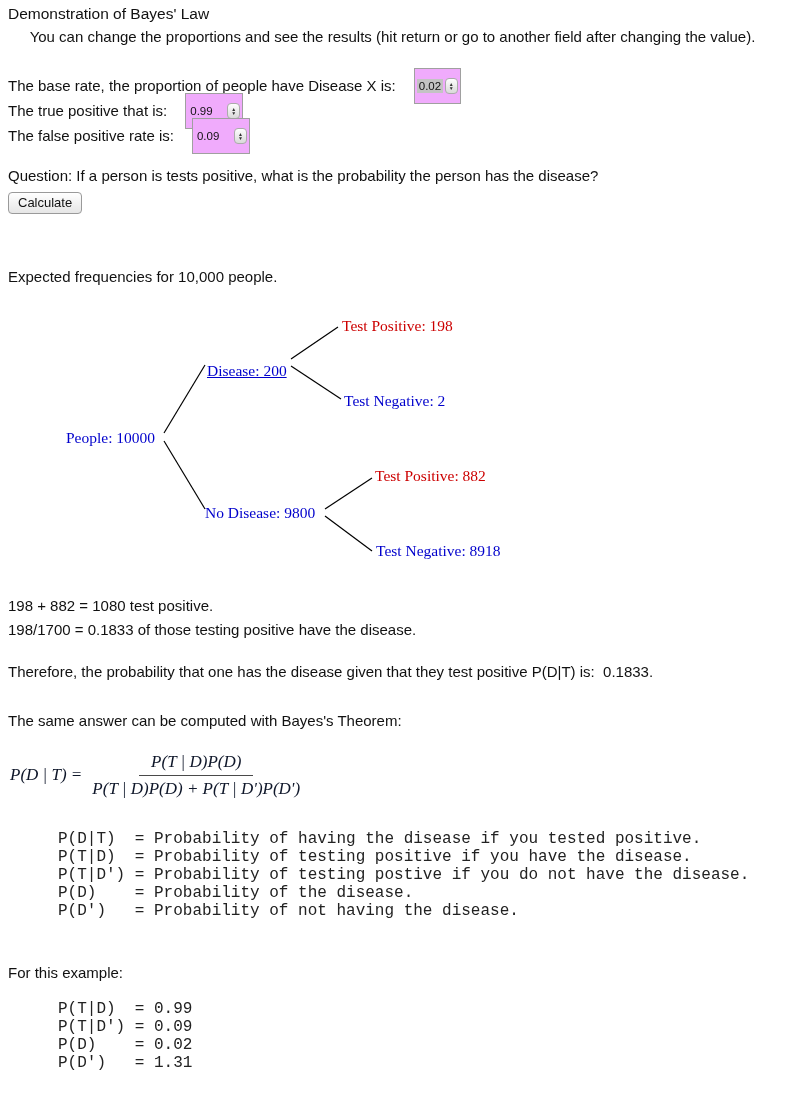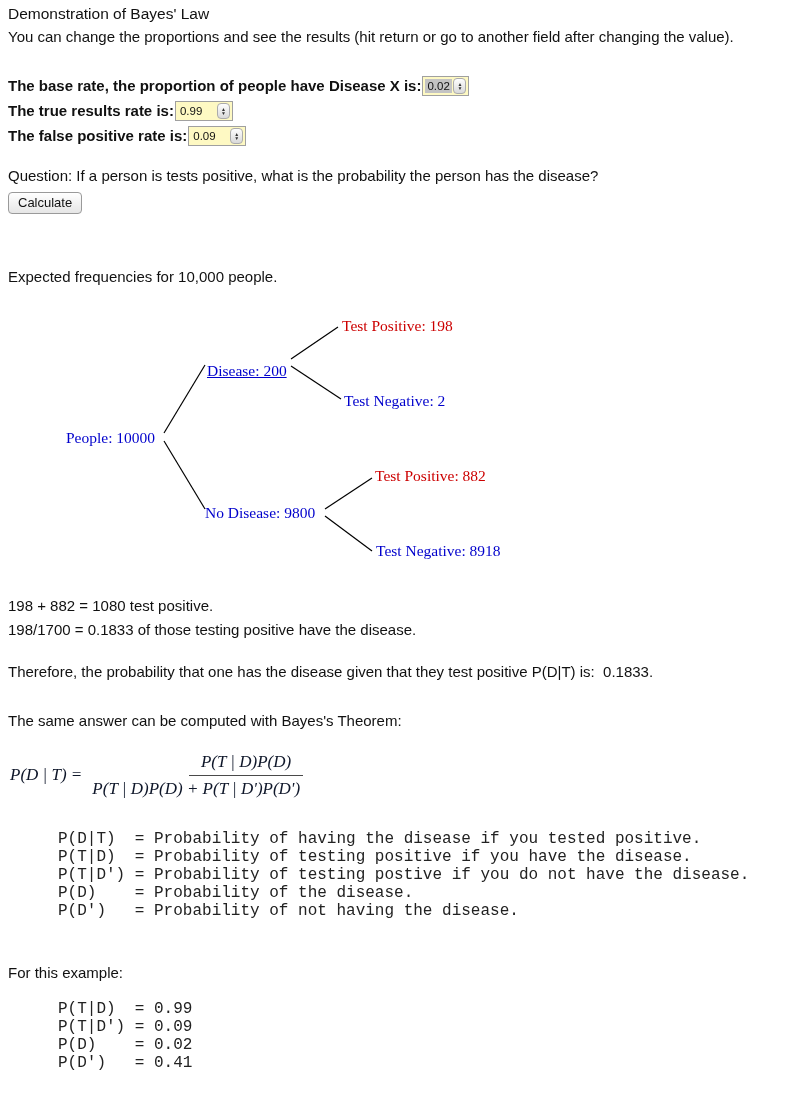--- a/index.html
+++ b/index.html
@@ -17,36 +17,37 @@
   .page-title {
     margin-top: 3px;
     font-size: 15.5px;
     font-weight: normal;
     line-height: 21px;
   }
   .intro {
     margin-top: 1px;
     line-height: 24px;
     max-width: 772px;
+    text-align: center;
   }
 
   .fields { margin-top: 24px; }
   .field-row {
     height: 25px;
     display: flex;
     align-items: center;
   }
-  .field-label { margin-right: 1px; font-weight: bold; }
+  .field-label { margin-right: 18px; }
 
   .numfield {
     display: inline-flex;
     align-items: center;
     border: 1px solid #a0a0a0;
-    background: #fef9c3;
-    height: 20px;
+    background: #f0abfc;
+    height: 36px;
     padding: 1px 2px;
     font-size: 11.5px;
     cursor: text;
   }
   .numfield .val { padding: 1px 2px; }
   .numfield .val.selected { background: #c3c3c3; }
   .numfield.w1 { width: 47px; justify-content: space-between; }
   .numfield.w2 { width: 58px; justify-content: space-between; }
   .stepper {
     width: 13px;
@@ -109,21 +110,21 @@
     align-items: center;
     font-family: "Liberation Serif", serif;
     font-style: italic;
     font-size: 17px;
     color: #0f172a;
     height: 56px;
   }
   .formula .frac {
     display: inline-flex;
     flex-direction: column;
-    align-items: flex-end;
+    align-items: center;
     margin-left: 7px;
   }
   .formula .num { padding: 0 12px 3px; border-bottom: 1.5px solid #4a4a4a; }
   .formula .den { padding: 3px 3px 0; }
 
   .mono {
     font-family: "Liberation Mono", monospace;
     font-size: 16px;
     line-height: 18px;
     color: #222222;
@@ -145,21 +146,21 @@
     <span class="field-label">The base rate, the proportion of people have Disease X is:</span>
     <span class="numfield w1">
       <span class="val selected">0.02</span>
       <span class="stepper">
           <span>▲</span>
           <span>▼</span>
         </span>
     </span>
   </div>
   <div class="field-row">
-    <span class="field-label">The true results rate is:</span>
+    <span class="field-label">The true positive that is:</span>
     <span class="numfield w2">
       <span class="val">0.99</span>
       <span class="stepper">
           <span>▲</span>
           <span>▼</span>
         </span>
     </span>
   </div>
   <div class="field-row">
     <span class="field-label">The false positive rate is:</span>
@@ -220,13 +221,13 @@
 P(T|D)  = Probability of testing positive if you have the disease.
 P(T|D') = Probability of testing postive if you do not have the disease.
 P(D)    = Probability of the disease.
 P(D')   = Probability of not having the disease.</pre>
 
 <p class="example-heading">For this example:</p>
 
 <pre class="mono values">P(T|D)  = 0.99
 P(T|D') = 0.09
 P(D)    = 0.02
-P(D')   = 0.41</pre>
+P(D')   = 1.31</pre>
 
 </body></html>

